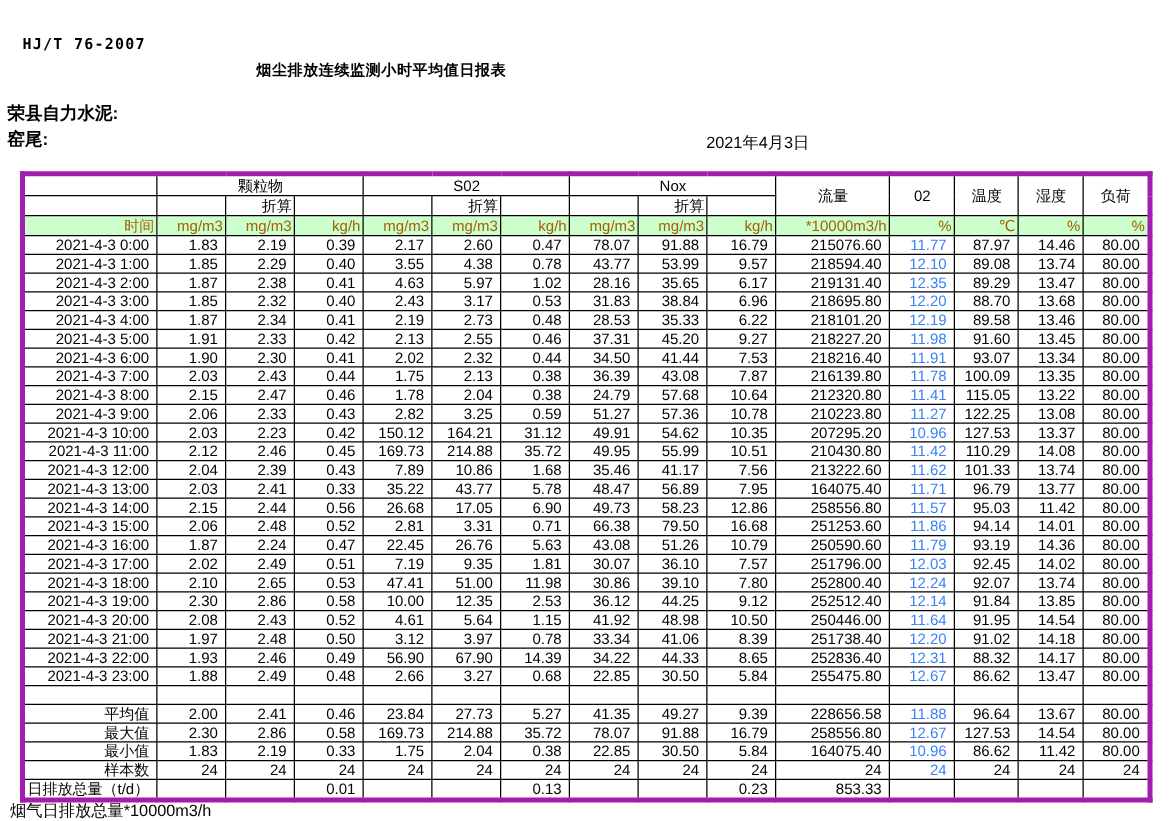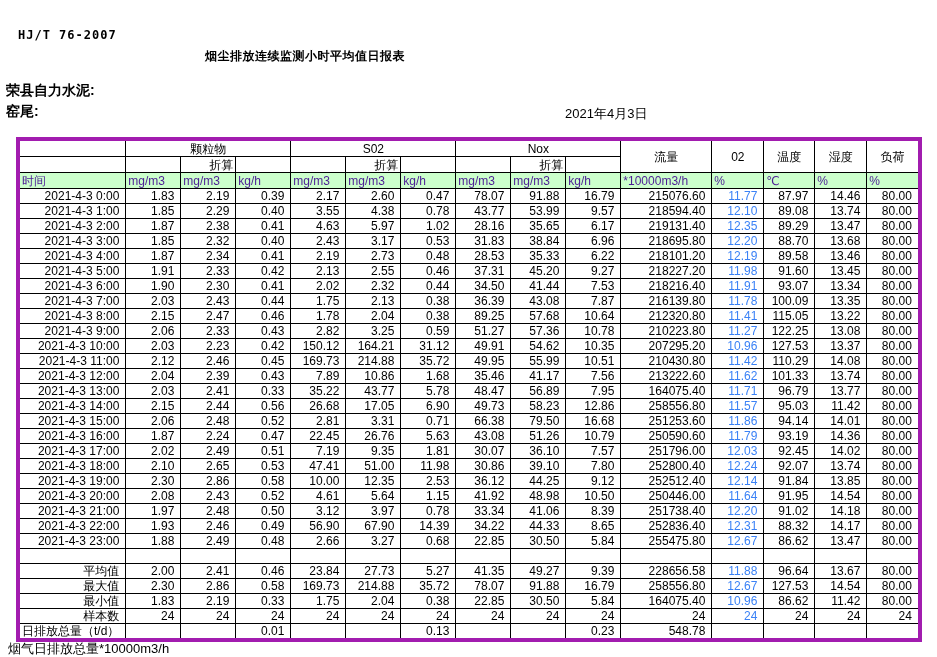--- a/index.html
+++ b/index.html
@@ -47,22 +47,22 @@
     white-space:nowrap;
     overflow:hidden;
     text-align:right;
   }
   
   tr.h1 td, tr.h2 td{text-align:center;padding:0 2px;font-size:12px;}
   tr.h1 td{height:15px;}
   tr.h2 td{height:15px;text-align:right;}
   tr.units td{
     background:#ccffcc;
-    color:#4c1d95;
-    text-align:left;
+    color:#a16207;
+    text-align:right;
     padding:0 2px;
     height:15px;
     font-size:12px;
   }
   td.time-cell{padding-right:4px;}
   td.flow-cell{padding-right:8px;}
   td.o2-cell{color:#3b82f6;}
   td.summary-label{font-size:12px;padding-right:4px;}
   td.left-label{text-align:left;padding-left:2px;overflow:visible;}
   .footer-note1{
@@ -287,21 +287,21 @@
           <td>80.00</td>
         </tr>
         <tr>
           <td class="time-cell">2021-4-3  8:00</td>
           <td>2.15</td>
           <td>2.47</td>
           <td>0.46</td>
           <td>1.78</td>
           <td>2.04</td>
           <td>0.38</td>
-          <td>89.25</td>
+          <td>24.79</td>
           <td>57.68</td>
           <td>10.64</td>
           <td class="flow-cell">212320.80</td>
           <td class="o2-cell">11.41</td>
           <td>115.05</td>
           <td>13.22</td>
           <td>80.00</td>
         </tr>
         <tr>
           <td class="time-cell">2021-4-3  9:00</td>
@@ -647,21 +647,21 @@
           <td class="summary-label left-label">日排放总量（t/d）</td>
           <td></td>
           <td></td>
           <td>0.01</td>
           <td></td>
           <td></td>
           <td>0.13</td>
           <td></td>
           <td></td>
           <td>0.23</td>
-          <td class="flow-cell">548.78</td>
+          <td class="flow-cell">853.33</td>
           <td class="o2-cell"></td>
           <td></td>
           <td></td>
           <td></td>
         </tr>
       </tbody>
   </table>
 
   <div class="footer-note1">烟气日排放总量*10000m3/h</div>
   <div class="footer-note2a">上报单位（盖章）</div>

